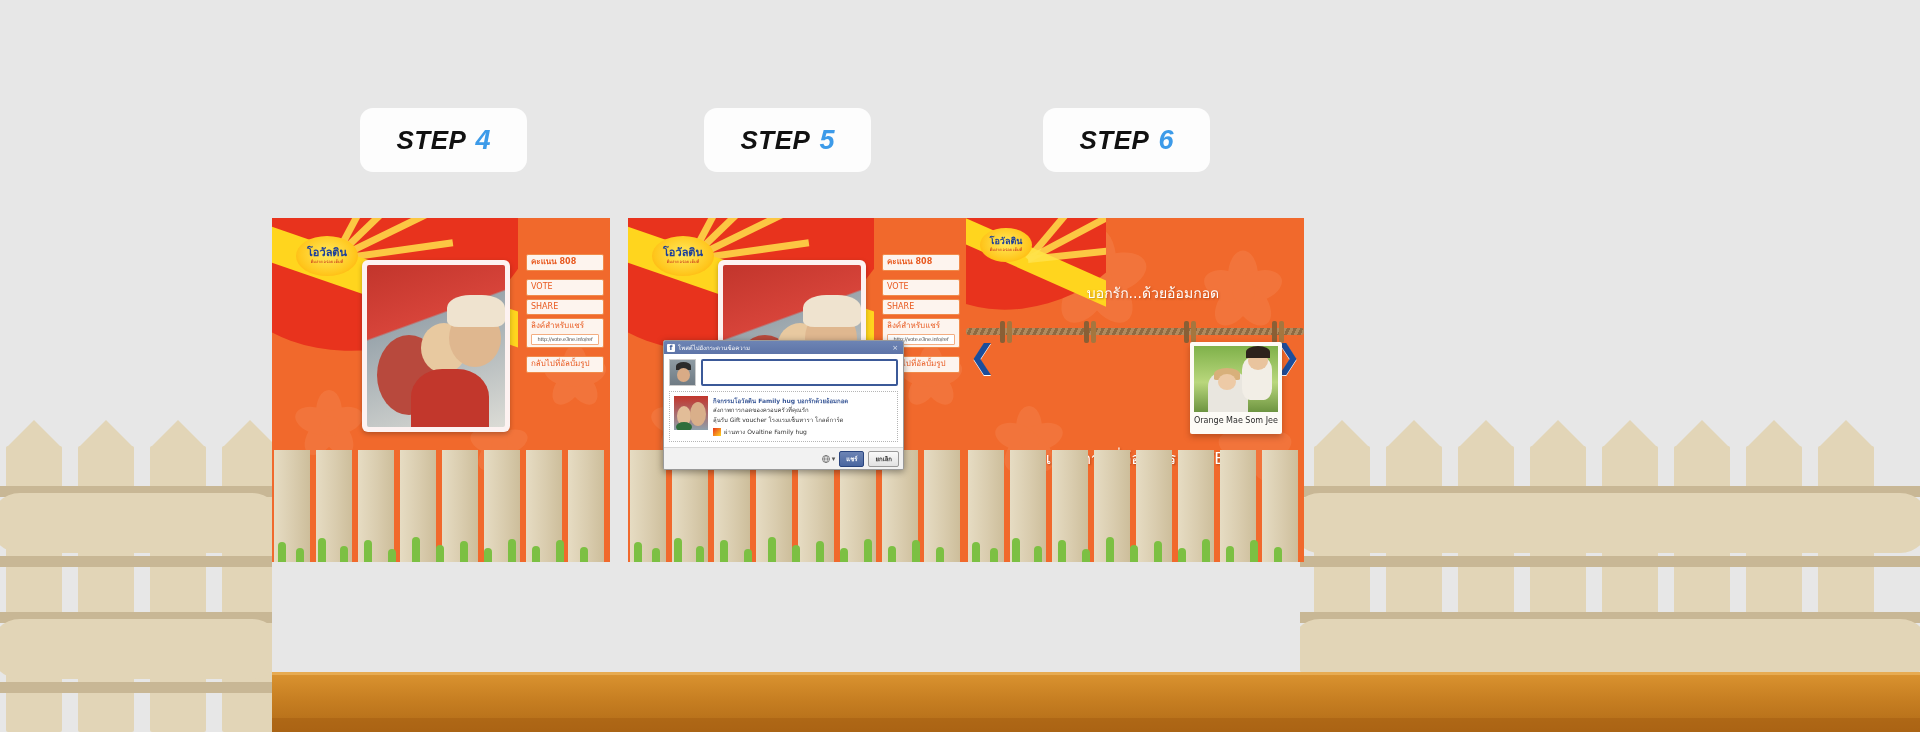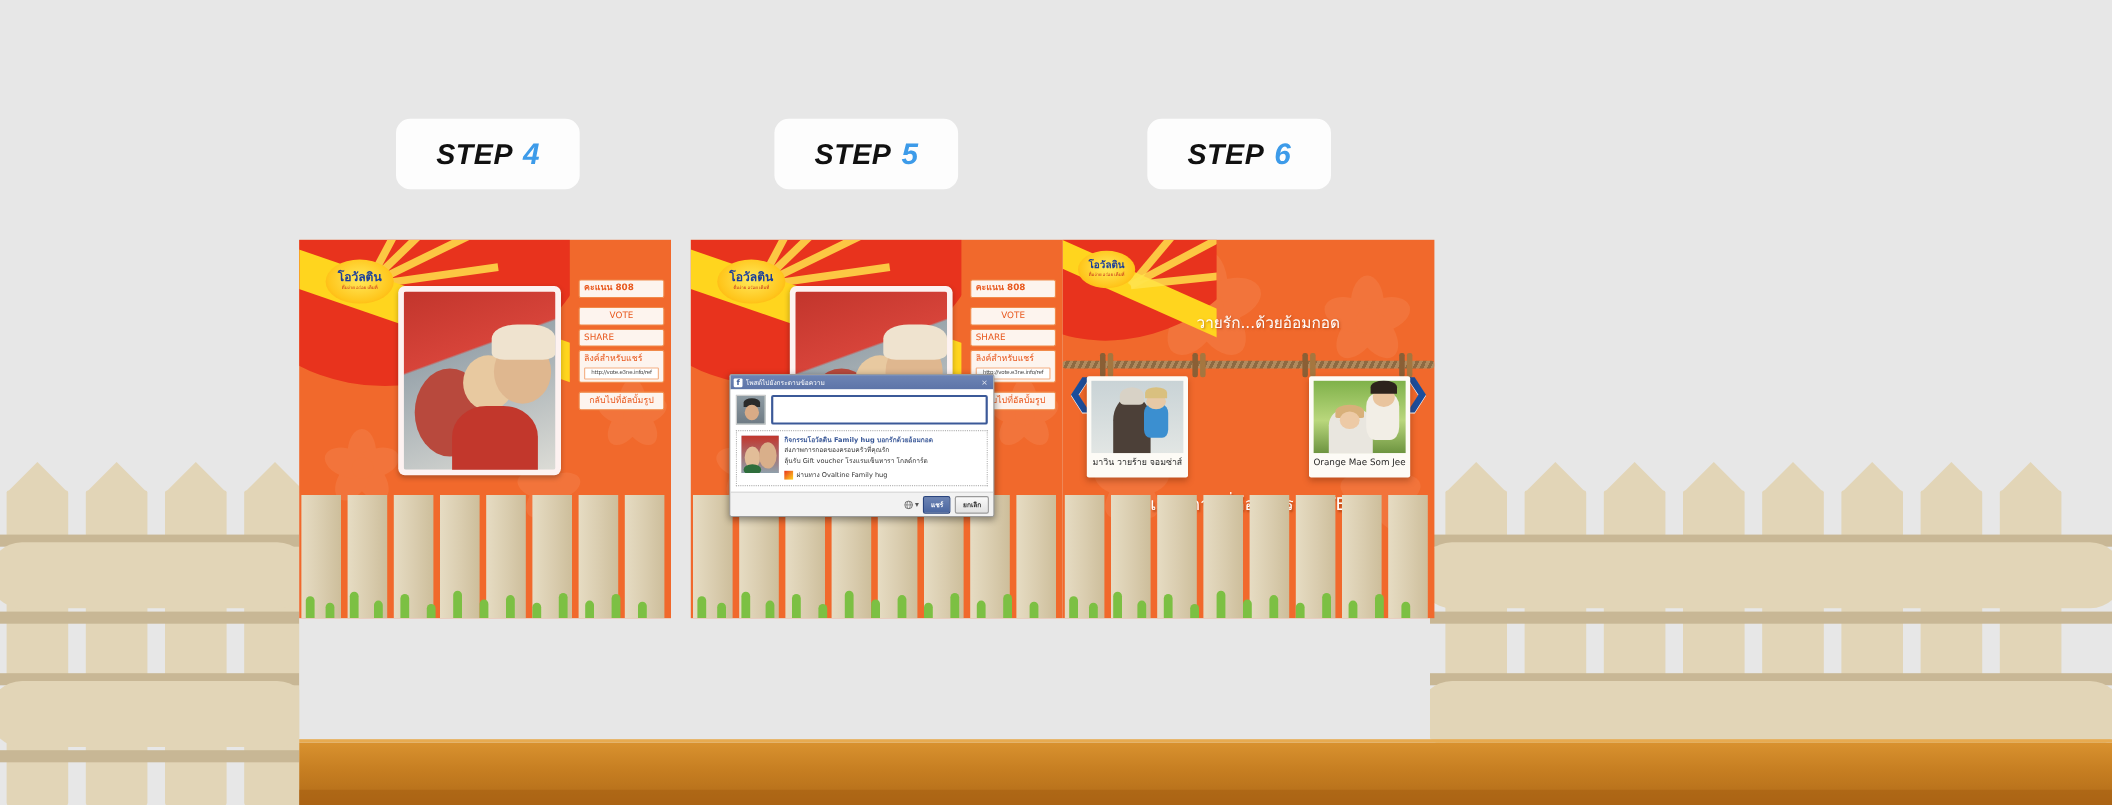--- a/index.html
+++ b/index.html
@@ -96,21 +96,21 @@
 
   
   .panel{ position:absolute; right:6px; top:36px; width:78px; }
   .panel .row{
     background:#fdf4ee; border:1px solid #f08a4a; border-radius:2px;
     margin-bottom:3px; padding:2px 4px; min-height:13px;
     color:#e8591f; font-size:8px; line-height:1.35;
     font-family:"DejaVu Sans",sans-serif; white-space:nowrap; overflow:hidden;
   }
   .panel .row.score{ color:#e8591f; font-weight:bold; }
-  .panel .row.gap{ margin-top:8px;text-align:center; }
+  .panel .row.gap{ margin-top:8px; }
   .panel .url{
     background:#fff; border:1px solid #f3ad81; border-radius:1px;
     font-size:5px; color:#4a4a4a; padding:1px 2px; margin-top:2px;
     text-align:center; letter-spacing:-.2px;
   }
 
   
   .poster-fence{ position:absolute; left:0; right:0; bottom:0; height:112px; overflow:hidden;}
   .pf-pick{ position:absolute; bottom:0; width:36px; height:112px;
             background:linear-gradient(90deg,#e6dcc3,#d9ccae 55%,#cdbe9b);}
@@ -500,21 +500,21 @@
     <div class="yellowband" style="left:-70px;top:28px;width:260px;height:24px;transform:rotate(24deg);"></div>
     <div class="ray" style="transform:rotate(-50deg)"></div>
     <div class="ray" style="transform:rotate(-28deg)"></div>
     <div class="ray" style="transform:rotate(-6deg)"></div>
   </div>
   <div class="logo" style="left:14px;top:10px;width:52px;height:34px;">
     <span class="t1" style="font-size:9px;">โอวัลติน</span>
     <span class="t2">ดื่มง่าย อร่อย เต็มที่</span>
   </div>
 
-  <div class="fh-sub">วายรัก...ด้วยอ้อมกอด</div>
+  <div class="fh-sub">บอกรัก...ด้วยอ้อมกอด</div>
 
   <div class="clothesline">
     <div class="pin" style="left:34px;">
         <b></b>
         <i></i>
       </div>
     <div class="pin" style="left:118px;">
         <b></b>
         <i></i>
       </div>
@@ -524,32 +524,20 @@
       </div>
     <div class="pin" style="left:306px;">
         <b></b>
         <i></i>
       </div>
   </div>
 
   <div class="nav-arrow" style="left:3px;">❮</div>
   <div class="nav-arrow" style="right:3px;">❯</div>
 
-  <div class="polaroid" style="left:22px;">
-    <div class="ph">
-        <div class="art a-sky">
-      <div class="blob" style="left:20px;top:16px;width:34px;height:50px;background:#4c4038;border-radius:40% 40% 0 0;"></div>
-      <div class="blob" style="left:26px;top:6px;width:22px;height:16px;background:#d8d2c6;border-radius:50% 50% 20% 20%;"></div>
-      <div class="blob" style="left:48px;top:22px;width:22px;height:30px;background:#3b8fd0;border-radius:25%;"></div>
-      <div class="blob" style="left:50px;top:12px;width:18px;height:14px;background:#e7c9a6;"></div>
-      <div class="blob" style="left:49px;top:6px;width:20px;height:10px;background:#d9c07f;border-radius:50% 50% 0 0;"></div>
-    </div>
-      </div>
-    <div class="cap">มาวิน วายร้าย จอมซ่าส์</div>
-  </div>
 
 
   <div class="polaroid" style="left:224px;">
     <div class="ph">
         <div class="art a-park">
       <div class="blob" style="left:14px;top:26px;width:40px;height:42px;background:#e9e6df;border-radius:35% 35% 0 0;"></div>
       <div class="blob" style="left:20px;top:22px;width:26px;height:12px;background:#d8b07a;border-radius:50% 50% 10% 10%;"></div>
       <div class="blob" style="left:24px;top:28px;width:18px;height:16px;background:#edcaa6;"></div>
       <div class="blob" style="left:48px;top:12px;width:30px;height:42px;background:#f2eee6;border-radius:28%;"></div>
       <div class="blob" style="left:54px;top:6px;width:20px;height:18px;background:#e9c49e;"></div>

